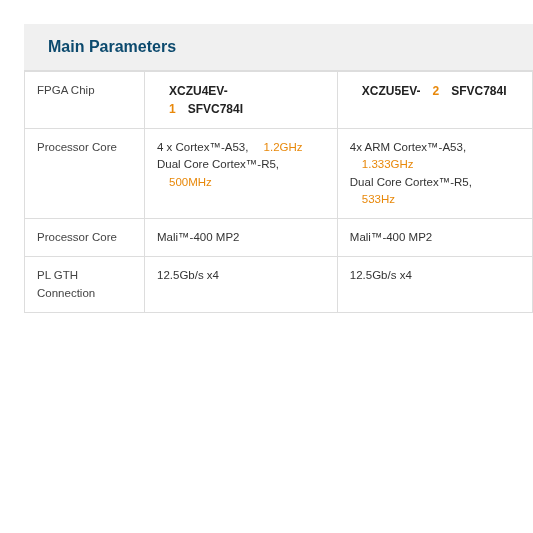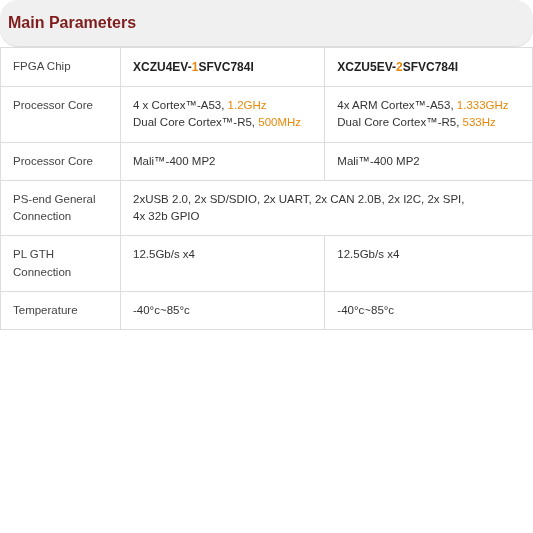--- a/index.html
+++ b/index.html
@@ -1,31 +1,30 @@
 <!DOCTYPE html>
 <html><head>
   <meta charset="utf-8">
   <style>
-    * { box-sizing: border-box; margin: 0; padding: 0; }
+    * { box-sizing: border-box; margin: 0; padding: 12px; }
     body {
       font-family: Arial, sans-serif;
       font-size: 12px;
       background: #fff;
       color: #333;
       width: 533px;
       min-height: 533px;
     }
     .main-title {
       background: #f0f0f0;
-      padding: 14px 8px;
+      padding: 14px 24px;
       font-size: 16px;
       font-weight: bold;
-      color: #7f1d1d;
+      color: #0c4a6e;
       border-bottom: 1px solid #ddd;
-      border-radius: 18px;
     }
     table {
       width: 100%;
       border-collapse: collapse;
     }
     td {
       border: 1px solid #ddd;
       padding: 10px 12px;
       vertical-align: top;
       line-height: 1.5;
@@ -70,27 +69,18 @@
         <td class="label-col">Processor Core</td>
         <td class="val-col">4 x Cortex™-A53, <span class="orange-num">1.2GHz</span><br>Dual Core  Cortex™-R5, <span class="orange-num">500MHz</span></td>
         <td class="val-col">4x  ARM Cortex™-A53, <span class="orange-num">1.333GHz</span><br>Dual Core Cortex™-R5, <span class="orange-num">533Hz</span></td>
       </tr>
       <tr>
         <td class="label-col">Processor Core</td>
         <td class="val-col">Mali™-400 MP2</td>
         <td class="val-col">Mali™-400 MP2</td>
       </tr>
       <tr>
-        <td class="label-col">PS-end General Connection</td>
-        <td class="val-col" colspan="2">2xUSB 2.0, 2x SD/SDIO, 2x UART, 2x CAN 2.0B, 2x I2C, 2x SPI,<br>4x 32b GPIO</td>
-      </tr>
-      <tr>
         <td class="label-col">PL GTH Connection</td>
         <td class="val-col">12.5Gb/s x4</td>
         <td class="val-col">12.5Gb/s x4</td>
-      </tr>
-      <tr>
-        <td class="label-col">Temperature</td>
-        <td class="val-col">-40°c~85°c</td>
-        <td class="val-col">-40°c~85°c</td>
       </tr>
     </tbody>
 </table>
 
 </body></html>

